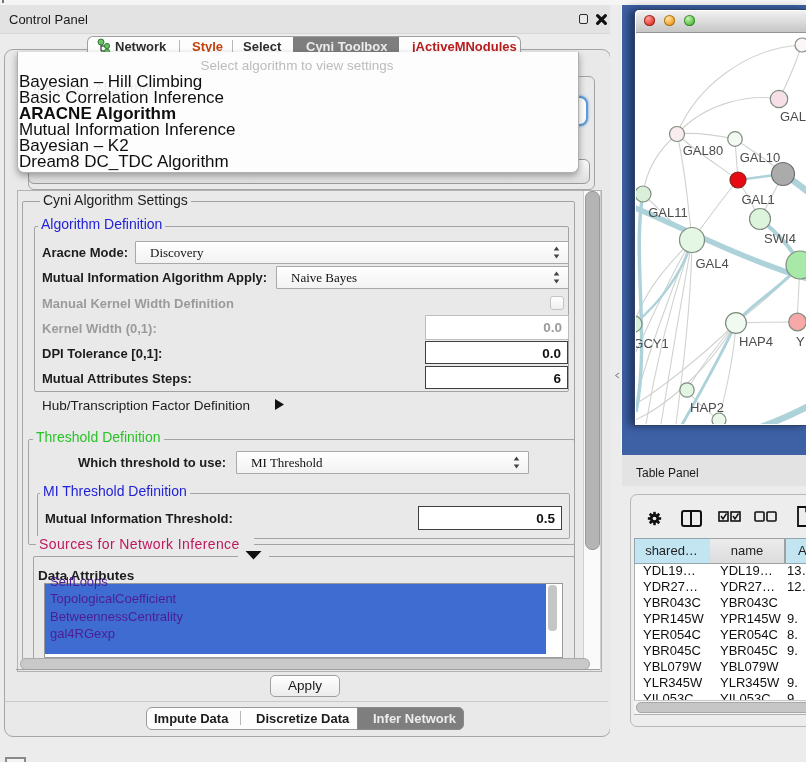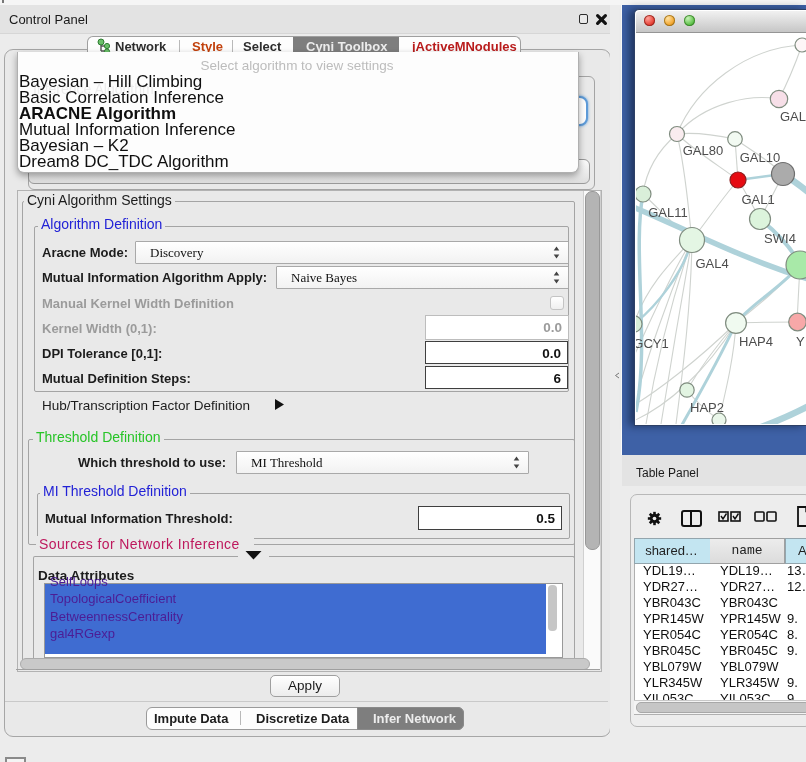--- a/index.html
+++ b/index.html
@@ -47,21 +47,21 @@
 <div class="abs lbl" style="left:115px;top:39px;color:#2d2d2d;">Network</div>
 <div class="abs lbl" style="left:192px;top:39px;color:#c2410c;">Style</div>
 <div class="abs lbl" style="left:243px;top:39px;color:#2d2d2d;">Select</div>
 <div class="abs lbl" style="left:306px;top:39px;color:#ededed;">Cyni Toolbox</div>
 <div class="abs lbl" style="left:412px;top:39px;color:#b91c1c;">jActiveMNodules</div>
 
 <div class="abs" style="left:28px;top:76px;width:565px;height:112px;border:1px solid #a4a4a4;border-radius:6px;"></div>
 <div class="abs" style="left:38px;top:96px;width:546px;height:26px;border:2px solid #5e9bd8;border-radius:8px;background:#fff;box-shadow:0 0 3px #5b9ddb;"></div>
 
 <fieldset style="left:22px;top:201px;width:551px;height:459px;"></fieldset>
-<div class="abs legend" style="left:24px;top:191.5px;color:#1c1c1c;">Cyni Algorithm Settings</div>
+<div class="abs legend" style="left:40px;top:191.5px;color:#1c1c1c;">Cyni Algorithm Settings</div>
 
 <fieldset style="left:34px;top:226px;width:533px;height:164px;"></fieldset>
 <div class="abs legend" style="left:38px;top:216px;color:#2222d6;">Algorithm Definition</div>
 
 <div class="abs lbl" style="left:42px;top:245px;">Aracne Mode:</div>
 <div class="combo" style="left:135px;top:241px;width:432px;height:21px;">
   <div class="ct">Discovery</div>
   <svg class="arr" viewBox="0 0 7 13">
       <path d="M3.5 0.5 L6.3 4.5 L0.7 4.5 Z M3.5 12.5 L6.3 8.5 L0.7 8.5 Z" fill="#444"></path>
     </svg>
@@ -81,21 +81,21 @@
 <div class="abs lbl" style="left:42px;top:321px;color:#9b9b9b;">Kernel Width (0,1):</div>
 <div class="field" style="left:425px;top:315px;width:142px;height:23px;border:1px solid #bdbdbd;">
   <div class="fval" style="color:#9b9b9b;">0.0</div>
   </div>
 
 <div class="abs lbl" style="left:42px;top:346px;">DPI Tolerance [0,1]:</div>
 <div class="field" style="left:425px;top:341px;width:141px;height:21px;border:1.5px solid #3f3f3f;">
   <div class="fval">0.0</div>
   </div>
 
-<div class="abs lbl" style="left:42px;top:371px;">Mutual Definition Steps:</div>
+<div class="abs lbl" style="left:42px;top:371px;">Mutual Attributes Steps:</div>
 <div class="field" style="left:425px;top:366px;width:141px;height:21px;border:1.5px solid #3f3f3f;">
   <div class="fval">6</div>
   </div>
 
 <div class="abs" style="left:42px;top:398px;font-size:13.5px;color:#1c1c1c;white-space:nowrap;">Hub/Transcription Factor Definition</div>
 <svg class="abs" style="left:273px;top:398px;" width="12" height="13" viewBox="0 0 12 13">
     <path d="M2 1 L11 6.5 L2 12 Z" fill="#111"></path>
   </svg>
 
 <fieldset style="left:28px;top:439px;width:545px;height:104px;"></fieldset>
@@ -276,20 +276,20 @@
 <svg class="abs" style="left:797px;top:506px;" width="14" height="21" viewBox="0 0 14 21">
  <path d="M1 1 L9 1 L13 5.5 L13 20 L1 20 Z" fill="#ededed" stroke="#111" stroke-width="1.8"></path>
  <path d="M9 1 L9 5.5 L13 5.5" fill="none" stroke="#111" stroke-width="1.4"></path>
 </svg>
 
 <div class="abs" style="left:634px;top:538px;width:172px;height:175px;background:#fff;border:1px solid #b0b0b0;border-right:none;"></div>
 <div class="abs" style="left:634px;top:538px;width:75px;height:24px;background:#c3e5f1;border:1px solid #93a5ad;"></div>
 <div class="abs" style="left:710px;top:538px;width:74px;height:24px;background:linear-gradient(#ececec,#dcdcdc);border:1px solid #a0a0a0;border-left:none;"></div>
 <div class="abs" style="left:785px;top:538px;width:21px;height:24px;background:#c3e5f1;border:1px solid #93a5ad;border-right:none;"></div>
 <div class="abs" style="left:634px;top:543px;width:75px;text-align:center;font-size:13px;color:#222;">shared…</div>
-<div class="abs" style="left:710px;top:543px;width:74px;text-align:center;font-size:13px;color:#222;font-family:Liberation Mono, monospace;">name</div>
+<div class="abs" style="left:710px;top:543px;width:74px;text-align:center;font-size:13px;color:#222;">name</div>
 <div class="abs" style="left:798px;top:543px;font-size:13px;color:#222;">A</div>
 <div class="abs" style="left:643px;top:563.4px;font-size:13px;color:#101010;line-height:15.95px;white-space:nowrap;">YDL19…<br>YDR27…<br>YBR043C<br>YPR145W<br>YER054C<br>YBR045C<br>YBL079W<br>YLR345W<br>YIL053C</div>
 <div class="abs" style="left:720px;top:563.4px;font-size:13px;color:#101010;line-height:15.95px;white-space:nowrap;">YDL19…<br>YDR27…<br>YBR043C<br>YPR145W<br>YER054C<br>YBR045C<br>YBL079W<br>YLR345W<br>YIL053C</div>
 <div class="abs" style="left:787px;top:563.4px;font-size:13px;color:#101010;line-height:15.95px;white-space:nowrap;">13…<br>12…<br>&nbsp;<br>9.<br>8.<br>9.<br>&nbsp;<br>9.<br>9.</div>
 
 <div class="abs" style="left:634px;top:700px;width:172px;height:13px;background:#f4f4f4;border-top:1px solid #c8c8c8;"></div>
 <div class="abs" style="left:636px;top:701.5px;width:172px;height:9px;background:#c6c6c6;border:1px solid #a8a8a8;border-radius:5px;"></div>
 
 </body></html>

